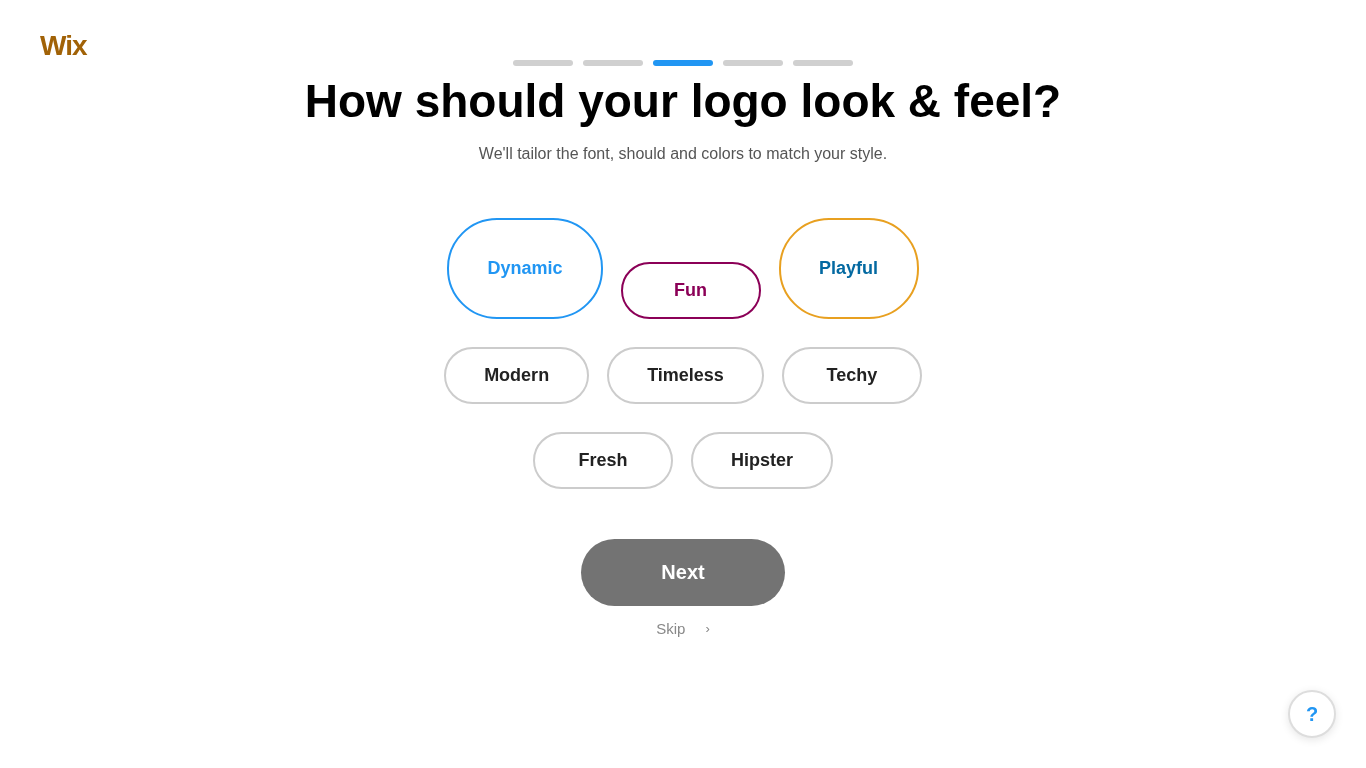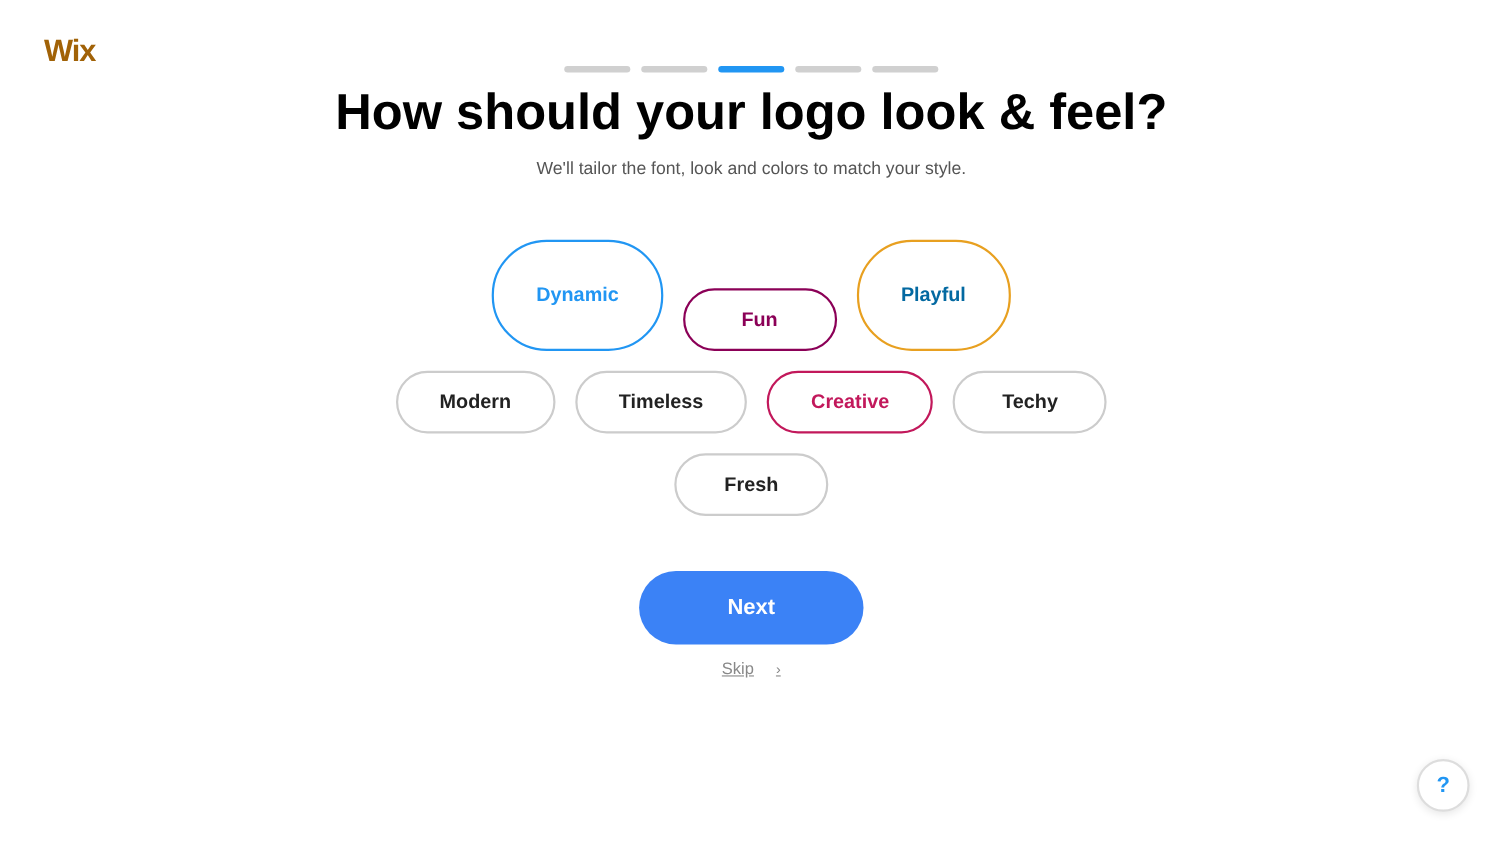--- a/index.html
+++ b/index.html
@@ -68,21 +68,21 @@
       font-size: 16px;
       color: #555;
       text-align: center;
       margin-bottom: 55px;
     }
 
     .style-options {
       display: flex;
       flex-direction: column;
       align-items: center;
-      gap: 18px;
+      gap: 28px;
     }
 
     .style-row {
       display: flex;
       gap: 18px;
       justify-content: center;
     }
 
     .style-btn {
       border-radius: 50px;
@@ -123,42 +123,41 @@
       border-width: 2px;
     }
 
     .style-btn.unselected {
       border-color: #ccc;
       color: #222;
     }
 
     .next-button {
       margin-top: 50px;
-      background: #3b82f6;
+      background: #737373;
       color: #fff;
       border: none;
       border-radius: 50px;
       padding: 22px 80px;
       font-size: 20px;
       font-weight: 700;
       cursor: pointer;
       min-width: 140px;
     }
 
     .skip-link {
       margin-top: 14px;
       color: #888;
       font-size: 15px;
       cursor: pointer;
       display: flex;
       align-items: center;
       gap: 20px;
       background: none;
       border: none;
-      text-decoration: underline;
     }
 
     .skip-link .chevron {
       font-size: 13px;
     }
 
     .help-button {
       position: fixed;
       bottom: 30px;
       right: 30px;
@@ -192,39 +191,39 @@
   <div class="progress-segment"></div>
   <div class="progress-segment"></div>
   <div class="progress-segment active"></div>
   <div class="progress-segment"></div>
   <div class="progress-segment"></div>
 </div>
 
 <div class="main-content">
 
   <h1 class="page-title">How should your logo look &amp; feel?</h1>
-  <p class="page-subtitle">We'll tailor the font, look and colors to match your style.</p>
+  <p class="page-subtitle">We'll tailor the font, should and colors to match your style.</p>
 
   <div class="style-options">
 
     <div class="style-row">
       <button class="style-btn selected-blue">Dynamic</button>
       <button class="style-btn selected-purple">Fun</button>
       <button class="style-btn selected-orange">Playful</button>
     </div>
 
     <div class="style-row">
       <button class="style-btn unselected">Modern</button>
       <button class="style-btn unselected">Timeless</button>
-      <button class="style-btn selected-pink">Creative</button>
       <button class="style-btn unselected">Techy</button>
     </div>
 
     <div class="style-row">
       <button class="style-btn unselected">Fresh</button>
+      <button class="style-btn unselected">Hipster</button>
     </div>
   </div>
 
   <div class="actions-container">
     <button class="next-button">Next</button>
     <button class="skip-link">
       <span>Skip</span>
       <span class="chevron">›</span>
     </button>
   </div>

